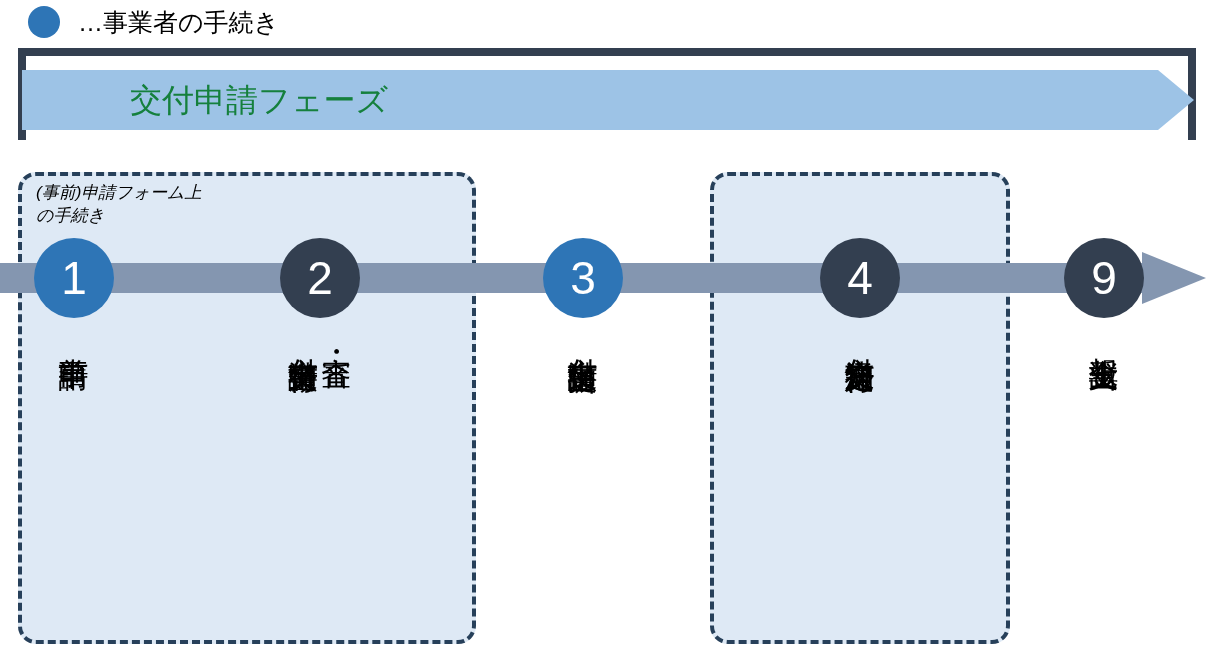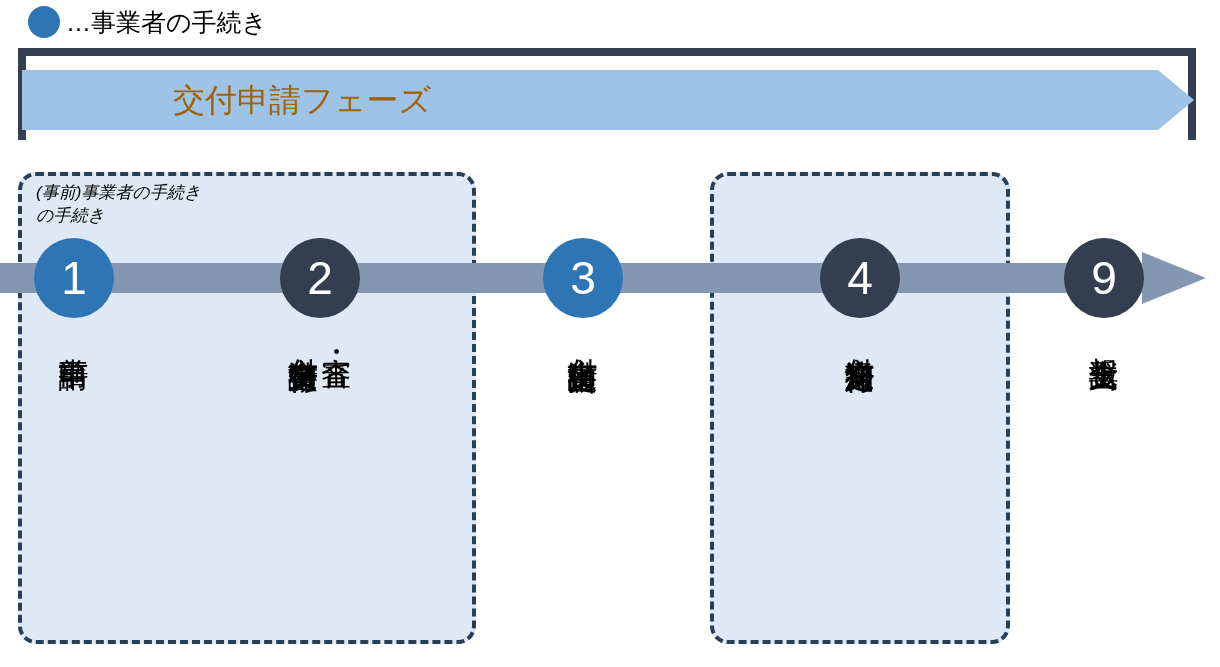--- a/index.html
+++ b/index.html
@@ -25,21 +25,21 @@
     position: absolute;
     left: 0;
     top: 0;
     width: 1220px;
     height: 52px;
   }
   .legend-item {
     position: absolute;
     display: flex;
     align-items: center;
-    gap: 6px;
+    gap: 18px;
     white-space: nowrap;
   }
   .legend-item.vendor { left: 28px; top: 6px; }
   .legend-item.metro  { left: 310px; top: 6px; }
   .legend-dot {
     width: 32px;
     height: 32px;
     border-radius: 50%;
     flex: none;
   }
@@ -76,23 +76,22 @@
     background: #9DC3E6;
     clip-path: polygon(0 0, calc(100% - 36px) 0, 100% 50%, calc(100% - 36px) 100%, 0 100%);
   }
   .phase-banner-label {
     position: absolute;
     left: 108px;
     top: 50%;
     transform: translateY(-50%);
     font-size: 32px;
     line-height: 1;
-    color: #a16207;
+    color: #15803d;
     white-space: nowrap;
-    margin-left: 43px;
   }
 
   
   .group-box {
     position: absolute;
     background: #DEE9F5;
     border: 4px dashed #27405A;
     border-radius: 18px;
     box-sizing: border-box;
   }
@@ -204,21 +203,21 @@
   </svg>
 
   <div class="phase-banner">
     <div class="phase-banner-shape"></div>
     <div class="phase-banner-label">交付申請フェーズ</div>
   </div>
 
   <div class="group-box box-1"></div>
   <div class="group-box box-2"></div>
 
-  <div class="group-note">(事前)事業者の手続き
+  <div class="group-note">(事前)申請フォーム上
 の手続き</div>
 
   <div class="timeline">
     <div class="timeline-bar"></div>
     <div class="timeline-head"></div>
   </div>
 
   <div class="step s1">
     <div class="step-circle blue">1</div>
     <div class="step-label">

